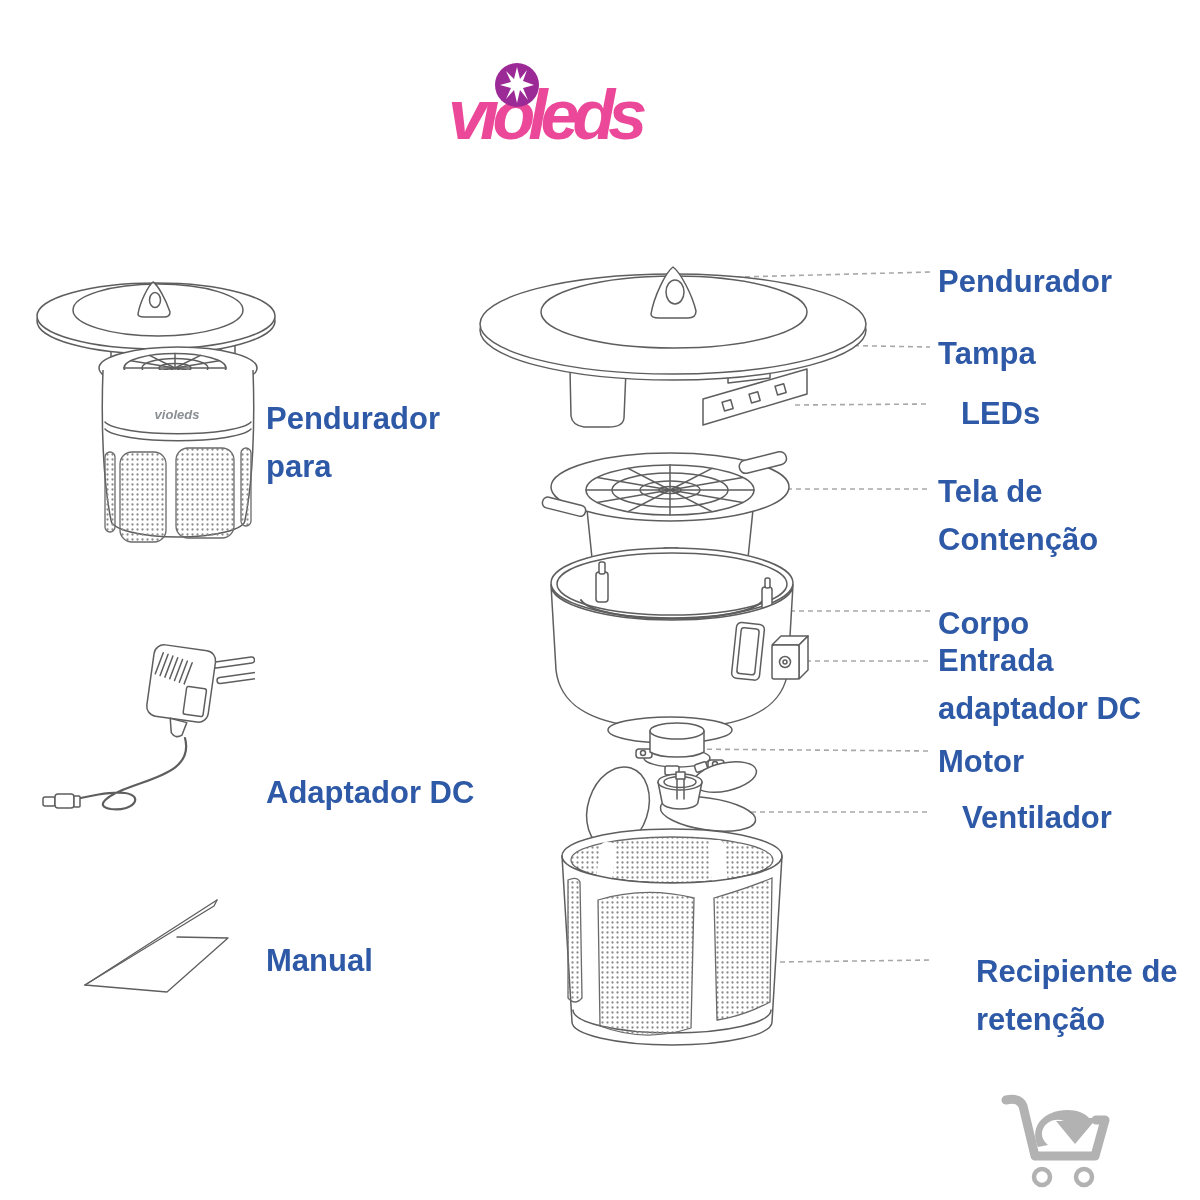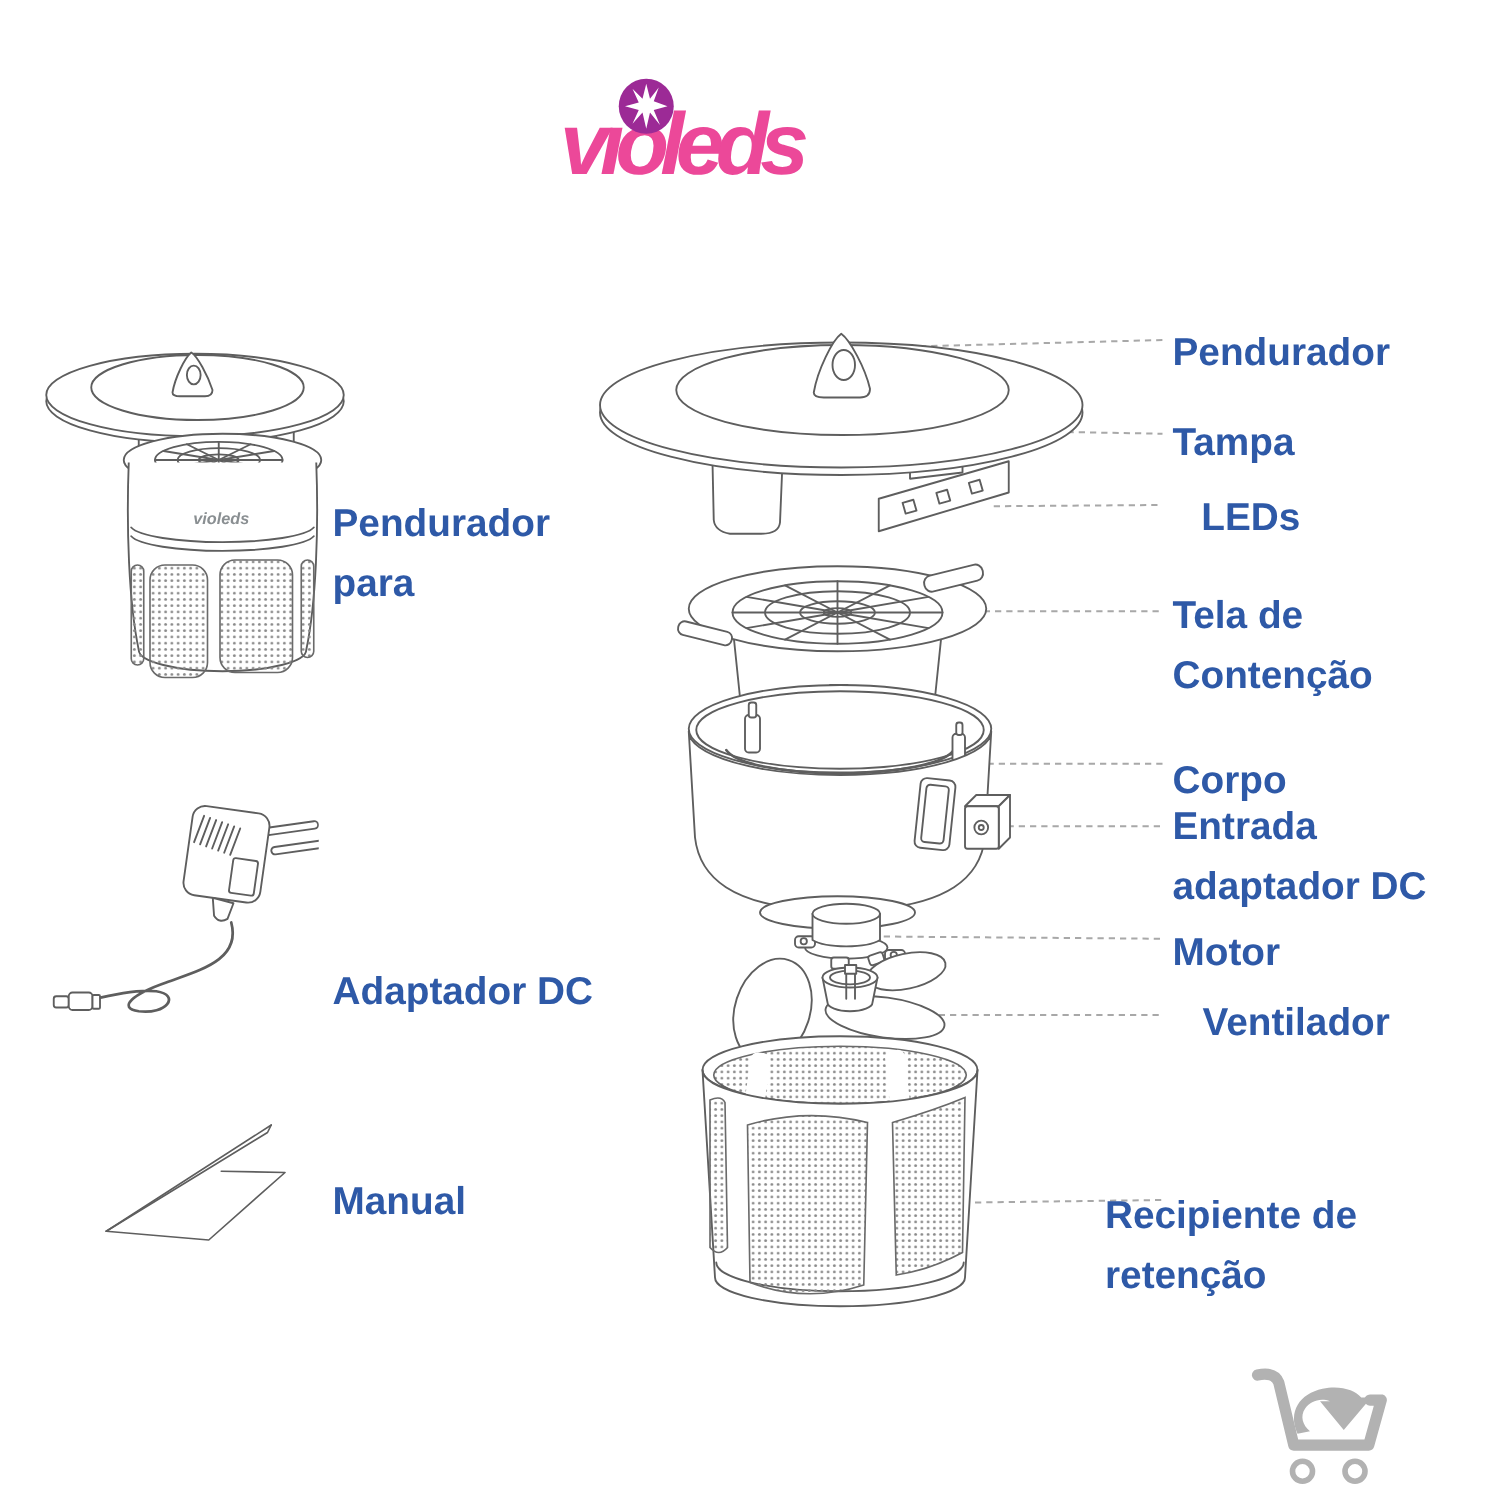--- a/index.html
+++ b/index.html
@@ -72,21 +72,21 @@
   <div class="abs plabel" style="left:938px;top:632px;">
     <span>Entrada</span>
     <span>adaptador DC</span>
     </div>
   <div class="abs plabel" style="left:938px;top:733px;">
     <span>Motor</span>
     </div>
   <div class="abs plabel" style="left:962px;top:789px;">
     <span>Ventilador</span>
     </div>
-  <div class="abs plabel" style="left:884px;top:943px;">
+  <div class="abs plabel" style="left:976px;top:943px;">
     <span>Recipiente de</span>
     <span>retenção</span>
     </div>
 
   <svg class="abs" style="left:25px;top:272px;" width="270" height="300" viewBox="0 0 270 300">
     <defs>
       <pattern id="dots1" patternUnits="userSpaceOnUse" width="5" height="5">
         <circle cx="2.5" cy="2.5" r="1.15" fill="#8a8a8a"></circle>
       </pattern>
     </defs>

